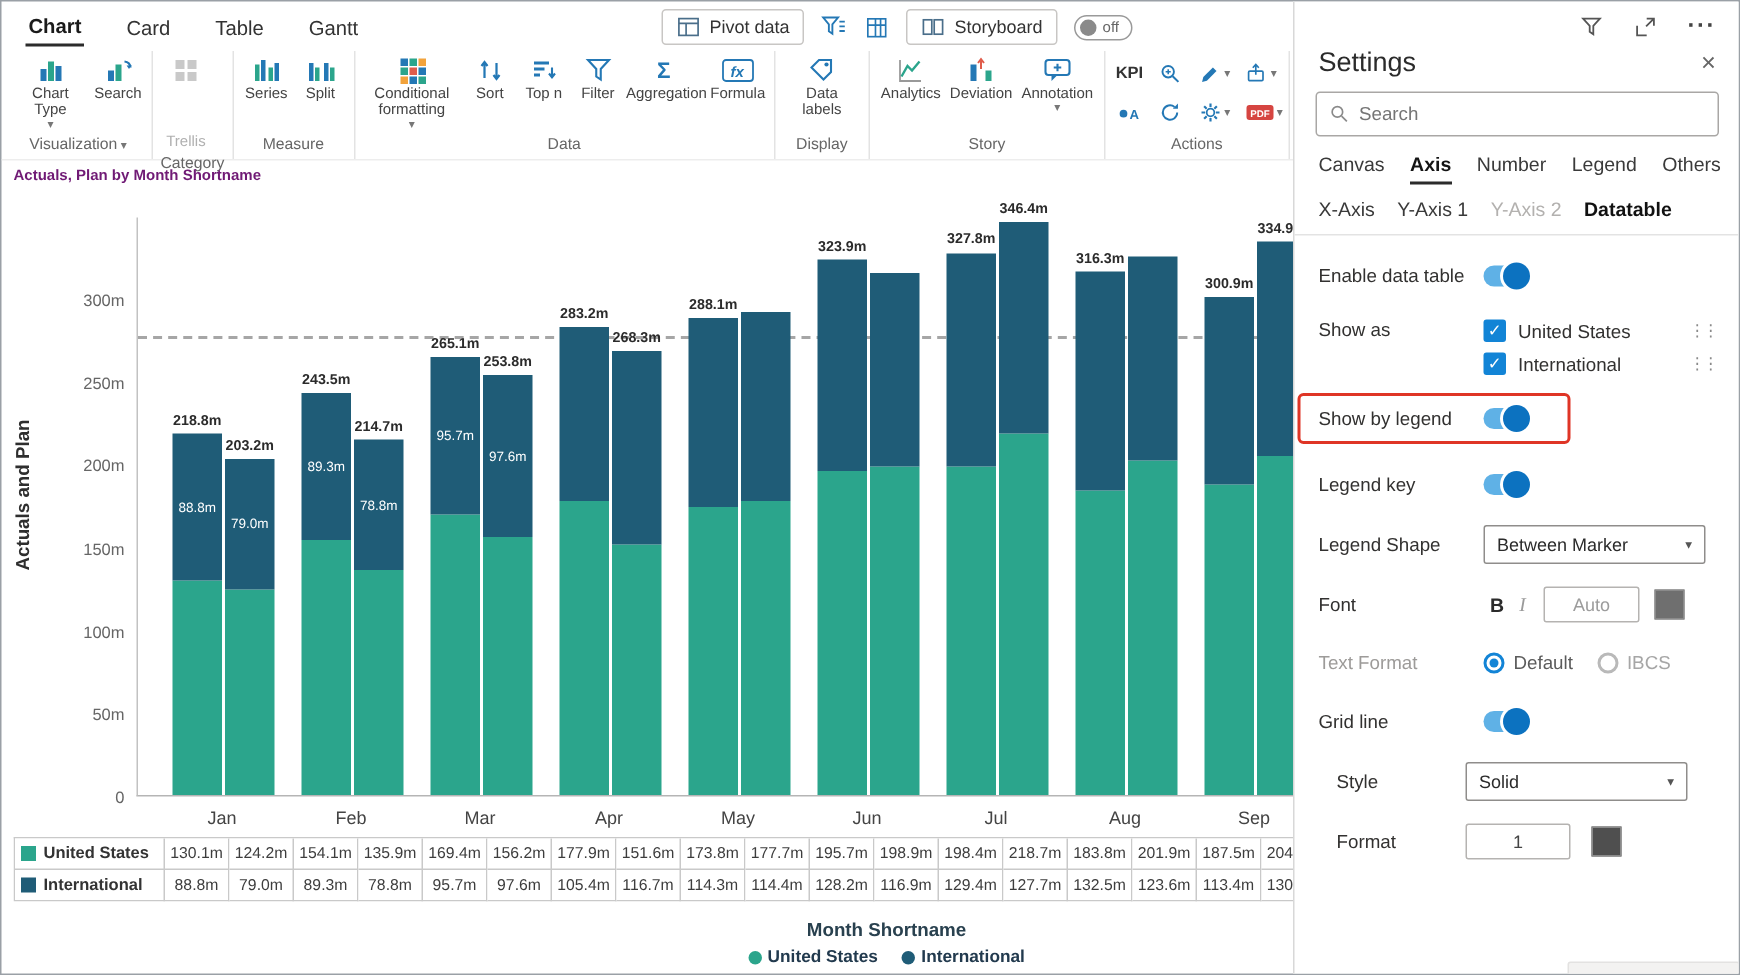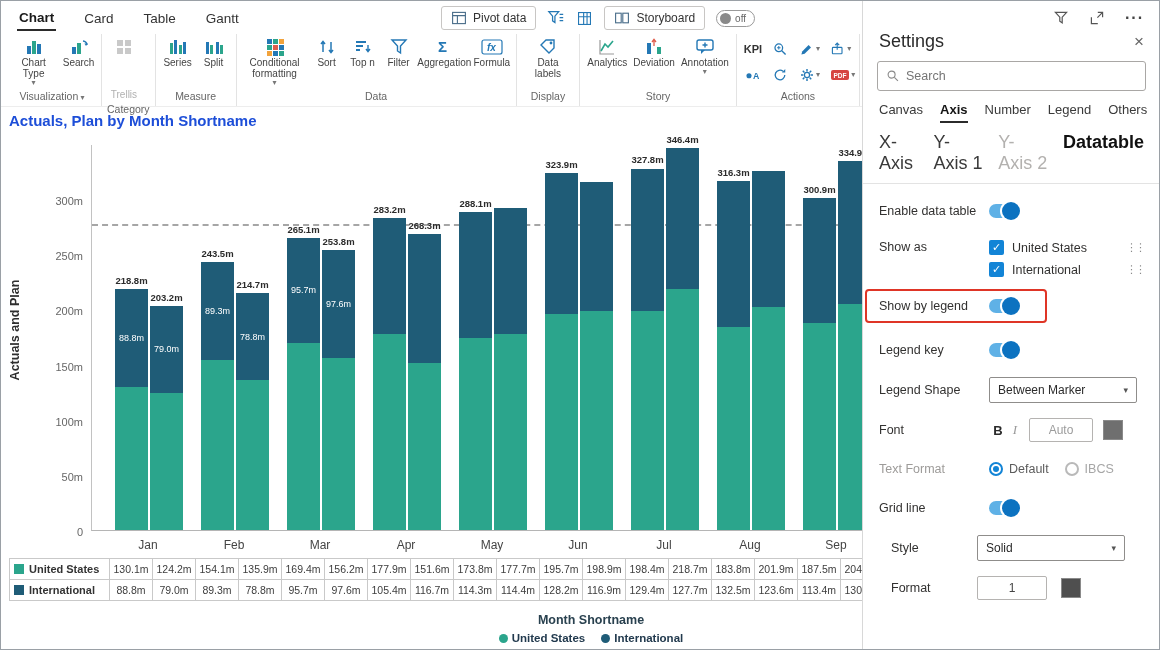--- a/index.html
+++ b/index.html
@@ -26,21 +26,21 @@
   .ritem .rlb { font-size:10px; color:#444; line-height:11px; }
   .rdisabled .rlb { color:#b0b0b0;margin-top:32px; }
   .rchev { font-size:8px; color:#777; line-height:8px; }
   .rglabel { text-align:center; font-size:10.5px; color:#666; padding:2px 0 4px; white-space:nowrap; }
   .agrid { display:grid; grid-template-columns:repeat(4,auto); grid-auto-rows:24px; column-gap:6px; align-items:center; padding-top:2px; }
   .acell { flex-direction:row; min-width:0; gap:1px; }
   .albl { font-size:11px; color:#333; font-weight:600; }
 
   
   .chart-sec { position:absolute; top:106px; left:0; width:861px; height:544px; overflow:hidden; }
-  .ctitle { margin:5px 0 0 8px; font-size:15px; font-weight:700; color:#1d4ed8; }
+  .ctitle { margin:5px 0 0 8px; font-size:10px; font-weight:700; color:#701a75; }
   .chart-box { position:absolute; top:28px; left:0; right:0; height:422px; }
   .plot { position:absolute; left:90px; right:0; top:10px; bottom:26px; border-left:1px solid #c2c2c2; border-bottom:1px solid #b5b5b5; }
   .bar-seg { position:absolute; }
   .bar-total { position:absolute; font-size:9.5px; font-weight:700; color:#2b2b2b; white-space:nowrap; transform:translateX(-50%); }
   .bar-inner { position:absolute; font-size:9px; color:#fff; white-space:nowrap; transform:translateX(-50%); }
   .refline { position:absolute; left:0; right:0; height:0; border-top:2px dashed #a6a6a6; }
   .xlab { position:absolute; bottom:5px; width:86px; text-align:center; font-size:12px; color:#444; }
   .ytick { position:absolute; left:38px; width:44px; text-align:right; font-size:11px; color:#666; }
   .ytitle { position:absolute; left:-61px; top:216px; width:150px; text-align:center; transform:rotate(-90deg); font-size:12.5px; font-weight:700; color:#2e2e2e; }
 
@@ -59,21 +59,21 @@
   .settings { position:absolute; left:861px; top:0; width:298px; height:650px; border-left:1px solid #d8d8d8; background:#fff; }
   .sp-icons { display:flex; justify-content:flex-end; gap:20px; padding:8px 16px 0; align-items:center; color:#555; }
   .sp-head { display:flex; justify-content:space-between; align-items:center; padding:4px 16px 2px; }
   .sp-title { font-size:18px; color:#2b2b2b; }
   .sp-close { font-size:17px; color:#666; cursor:default; }
   .sp-search { margin:7px 14px 2px; height:30px; border:1px solid #a9a7a5; border-radius:3px; display:flex; align-items:center; padding:0 8px; gap:6px; }
   .sp-search input { border:none; outline:none; flex:1; font-size:12.5px; color:#15803d; font-family:"Liberation Sans",sans-serif; }
   .sp-tabs { display:flex; gap:17px; padding:9px 16px 0; font-size:13px; color:#3a3a3a; }
   .sp-tab { padding-bottom:6px; }
   .sp-tab.active { font-weight:700; color:#141414; border-bottom:2px solid #2b2b2b; padding-bottom:4px; }
-  .sp-subtabs { display:flex; gap:15px; padding:9px 16px 9px; font-size:18px; color:#3a3a3a; border-bottom:1px solid #e3e3e3; }
+  .sp-subtabs { display:flex; gap:15px; padding:9px 16px 9px; font-size:13px; color:#3a3a3a; border-bottom:1px solid #e3e3e3;align-items:flex-end; }
   .sp-subtab.active { font-weight:700; color:#111; }
   .sp-subtab.disabled { color:#b3b1af; }
   .sp-body { position:relative; padding:15px 16px 0; font-size:12.5px; color:#323130; height:474px; }
   .srow { display:flex; align-items:center; min-height:24px; margin-bottom:15px; }
   .srow .slabel { width:110px; flex:none; }
   .srow.top { align-items:flex-start; }
   .slabel.dim { color:#9d9b99; }
   .sub { padding-left:12px; width:98px !important; }
   .tgl { position:relative; width:30px; height:14px; border-radius:7px; background:#5fb1e6; flex:none; }
   .tgl::after { content:""; position:absolute; right:-1px; top:-2px; width:18px; height:18px; border-radius:50%; background:#0c72c0; box-shadow:0 0 0 2px #fff; }

